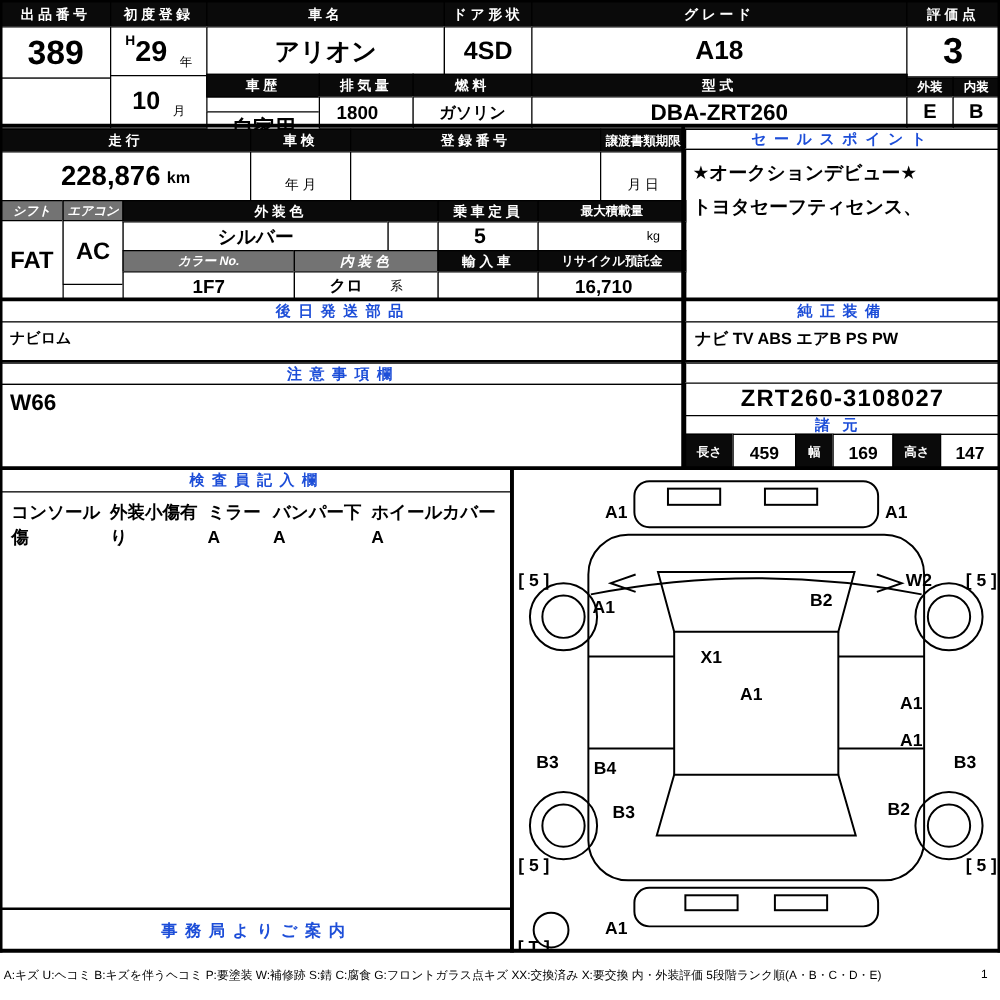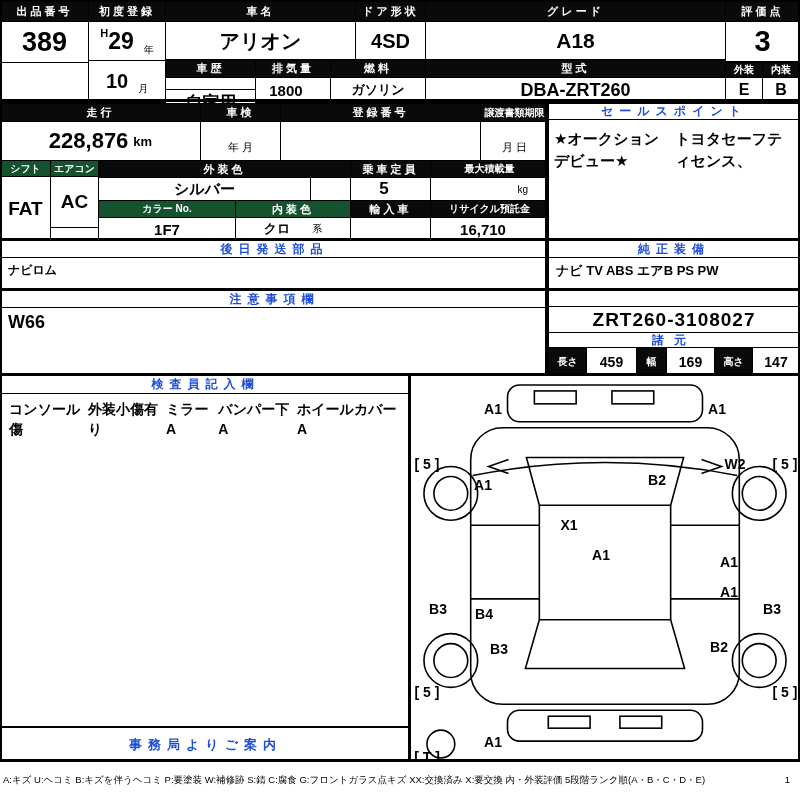--- a/index.html
+++ b/index.html
@@ -2,21 +2,21 @@
 <html><head>
 <meta charset="utf-8">
 <style>
   * { margin:0; padding:0; box-sizing:border-box; }
   html,body { background:#fff; }
   body { width:800px; height:800px; font-family:"Liberation Sans","DejaVu Sans",sans-serif; color:#000; }
   #sheet { position:relative; width:800px; height:800px; background:#fff; overflow:hidden; }
   .cell { position:absolute; border:1px solid #000; background:#fff; display:flex; align-items:center; justify-content:center; overflow:hidden; }
   .hdr { background:#0a0a0a; color:#fff; font-size:11px; font-weight:bold; letter-spacing:3px; }
   .hdr.tight { letter-spacing:0px; font-size:10px; }
-  .gray { background:#14532d; }
+  .gray { background:#737373;font-style:italic; }
   .whdr { background:#fff; color:#1d4ed8; font-size:12px; font-weight:bold; letter-spacing:6px; }
   .val { font-weight:bold; }
   .tl { align-items:flex-start; justify-content:flex-start; padding:4px 7px; }
   .bl { align-items:flex-end; padding-bottom:5px; }
   .unit { font-size:10px; font-weight:bold; margin-left:3px;margin-top:44px; }
   .line { position:absolute; background:#000; }
   .mark { position:absolute; transform:translate(-50%,-50%); font-weight:bold; font-size:14px; white-space:nowrap; }
   .noteline { font-weight:bold; font-size:14px; line-height:1.45; }
   #diagram svg { position:absolute; left:0; top:0; width:100%; height:100%; }
   .legendrow { position:absolute; left:0; top:764px; width:800px; height:36px; display:flex; justify-content:space-between; align-items:flex-start; padding:10px 6px 0 3px; font-size:9.5px; }
@@ -72,21 +72,21 @@
   <div class="cell hdr tight" style="left:480px;top:103px;width:69px;height:19px">譲渡書類期限</div>
   <div class="cell whdr" style="left:548px;top:103px;width:252px;height:17px">セールスポイント</div>
 
   <div class="cell" style="left:0;top:121px;width:201px;height:40px">
     <span style="font-size:22px;font-weight:bold">228,876</span>
     <span style="font-size:13px;font-weight:bold;margin-left:5px">km</span>
   </div>
   <div class="cell bl" style="left:200px;top:121px;width:81px;height:40px;font-size:11px">年   月</div>
   <div class="cell" style="left:280px;top:121px;width:201px;height:40px"></div>
   <div class="cell bl" style="left:480px;top:121px;width:69px;height:40px;font-size:11px">月   日</div>
-  <div class="cell" style="left:548px;top:119px;width:252px;height:122px;flex-direction:row;align-items:flex-start;justify-content:flex-start;padding:8px 5px;gap:5px">
+  <div class="cell" style="left:548px;top:119px;width:252px;height:122px;flex-direction:column;align-items:flex-start;justify-content:flex-start;padding:8px 5px;gap:5px">
     <div class="noteline" style="font-size:15px">★オークションデビュー★</div>
     <div class="noteline" style="font-size:15px">トヨタセーフティセンス、</div>
   </div>
 
   <div class="cell hdr gray tight" style="left:0;top:160px;width:51px;height:17px">シフト</div>
   <div class="cell hdr gray tight" style="left:50px;top:160px;width:49px;height:17px">エアコン</div>
   <div class="cell val" style="left:0;top:176px;width:51px;height:65px;font-size:19px">FAT</div>
   <div class="cell val" style="left:50px;top:176px;width:49px;height:52px;font-size:19px">AC</div>
 
   <div class="cell hdr" style="left:98px;top:160px;width:253px;height:18px">外装色</div>

